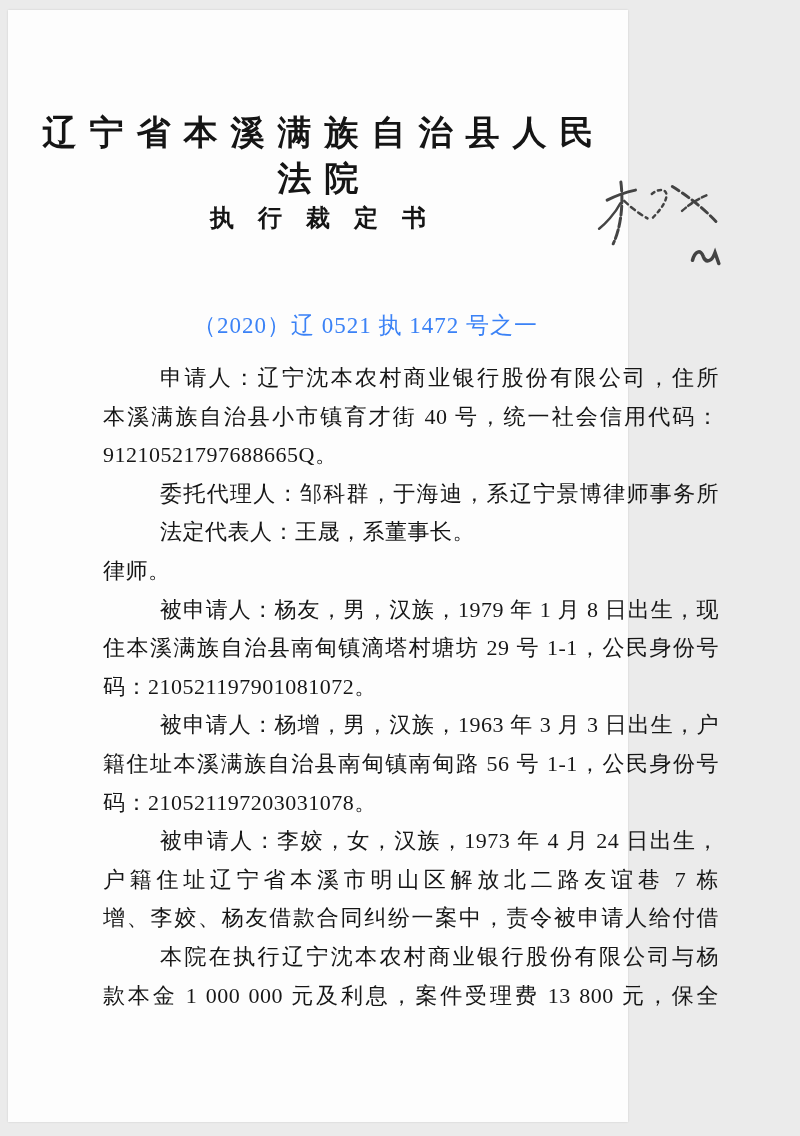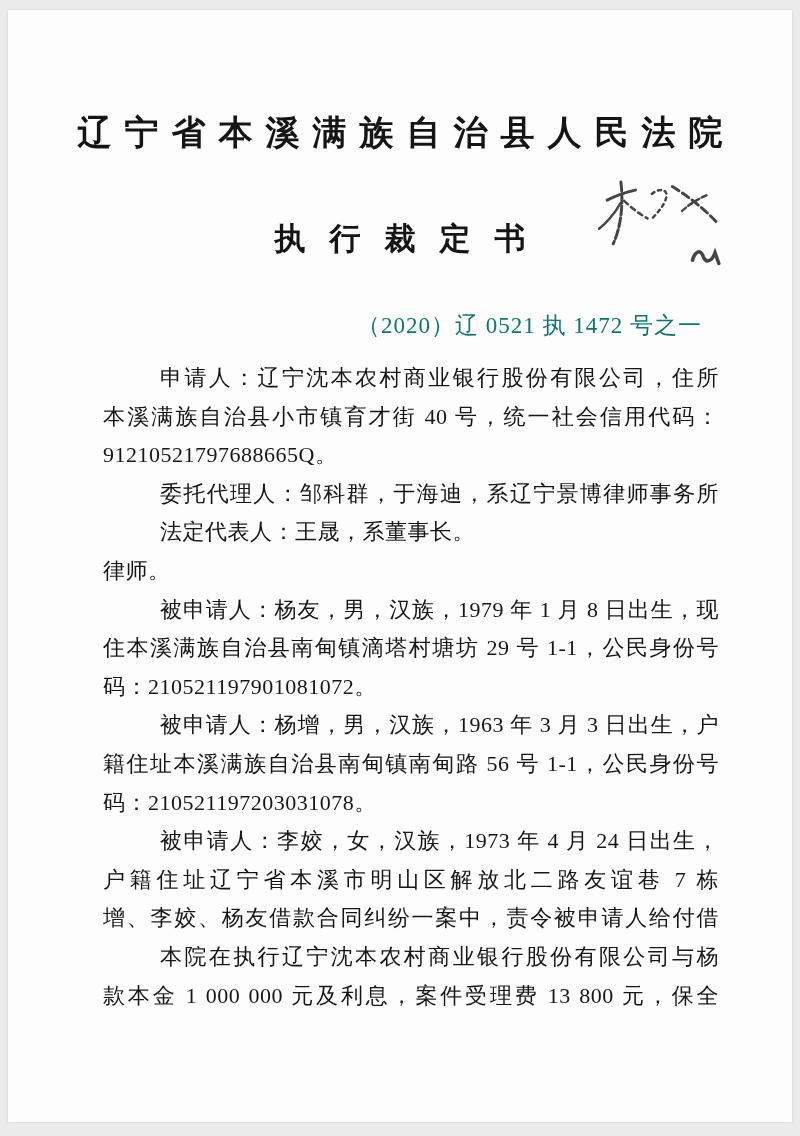--- a/index.html
+++ b/index.html
@@ -4,44 +4,44 @@
 <style>
   * { margin:0; padding:0; box-sizing:border-box; }
   html,body { width:800px; height:1136px; }
   body {
     background:#ebebeb;
     font-family:"Liberation Serif","DejaVu Serif",serif;
     position:relative;
     overflow:hidden;
   }
   .page {
-    position:absolute; left:8px; top:10px; width:784px; height:1112px;
+    position:absolute; left:8px; top:10px; width:620px; height:1112px;
     background:#fdfdfd;
     box-shadow:0 0 2px rgba(0,0,0,.12);
   }
   .court-name {
     position:absolute; top:100px; left:0; right:0;
     text-align:center;
     font-size:34px; font-weight:700; color:#151515;
     letter-spacing:13px; padding-left:13px;
   }
   .doc-title {
     position:absolute; top:192px; left:0; right:0;
     text-align:center;
-    font-size:31px; font-weight:700; color:#151515;
-    letter-spacing:24px; padding-left:24px;margin-top:16px;
+    font-size:24px; font-weight:700; color:#151515;
+    letter-spacing:24px; padding-left:24px;
   }
   .signature {
     position:absolute; left:583px; top:156px; width:152px; height:118px;
     transform:rotate(-4deg);
     opacity:.88;
   }
   .case-number {
     position:absolute; top:300px; right:90px;
-    font-size:23px; color:#0f766e;
+    font-size:23px; color:#3b82f6;
     letter-spacing:1px;
   }
   .body-text {
     position:absolute; top:349px; left:95px; width:616px;
     font-size:22px; color:#161616;
   }
   .line {
     height:38.6px; line-height:38.6px;
     overflow:hidden;
     white-space:normal;

